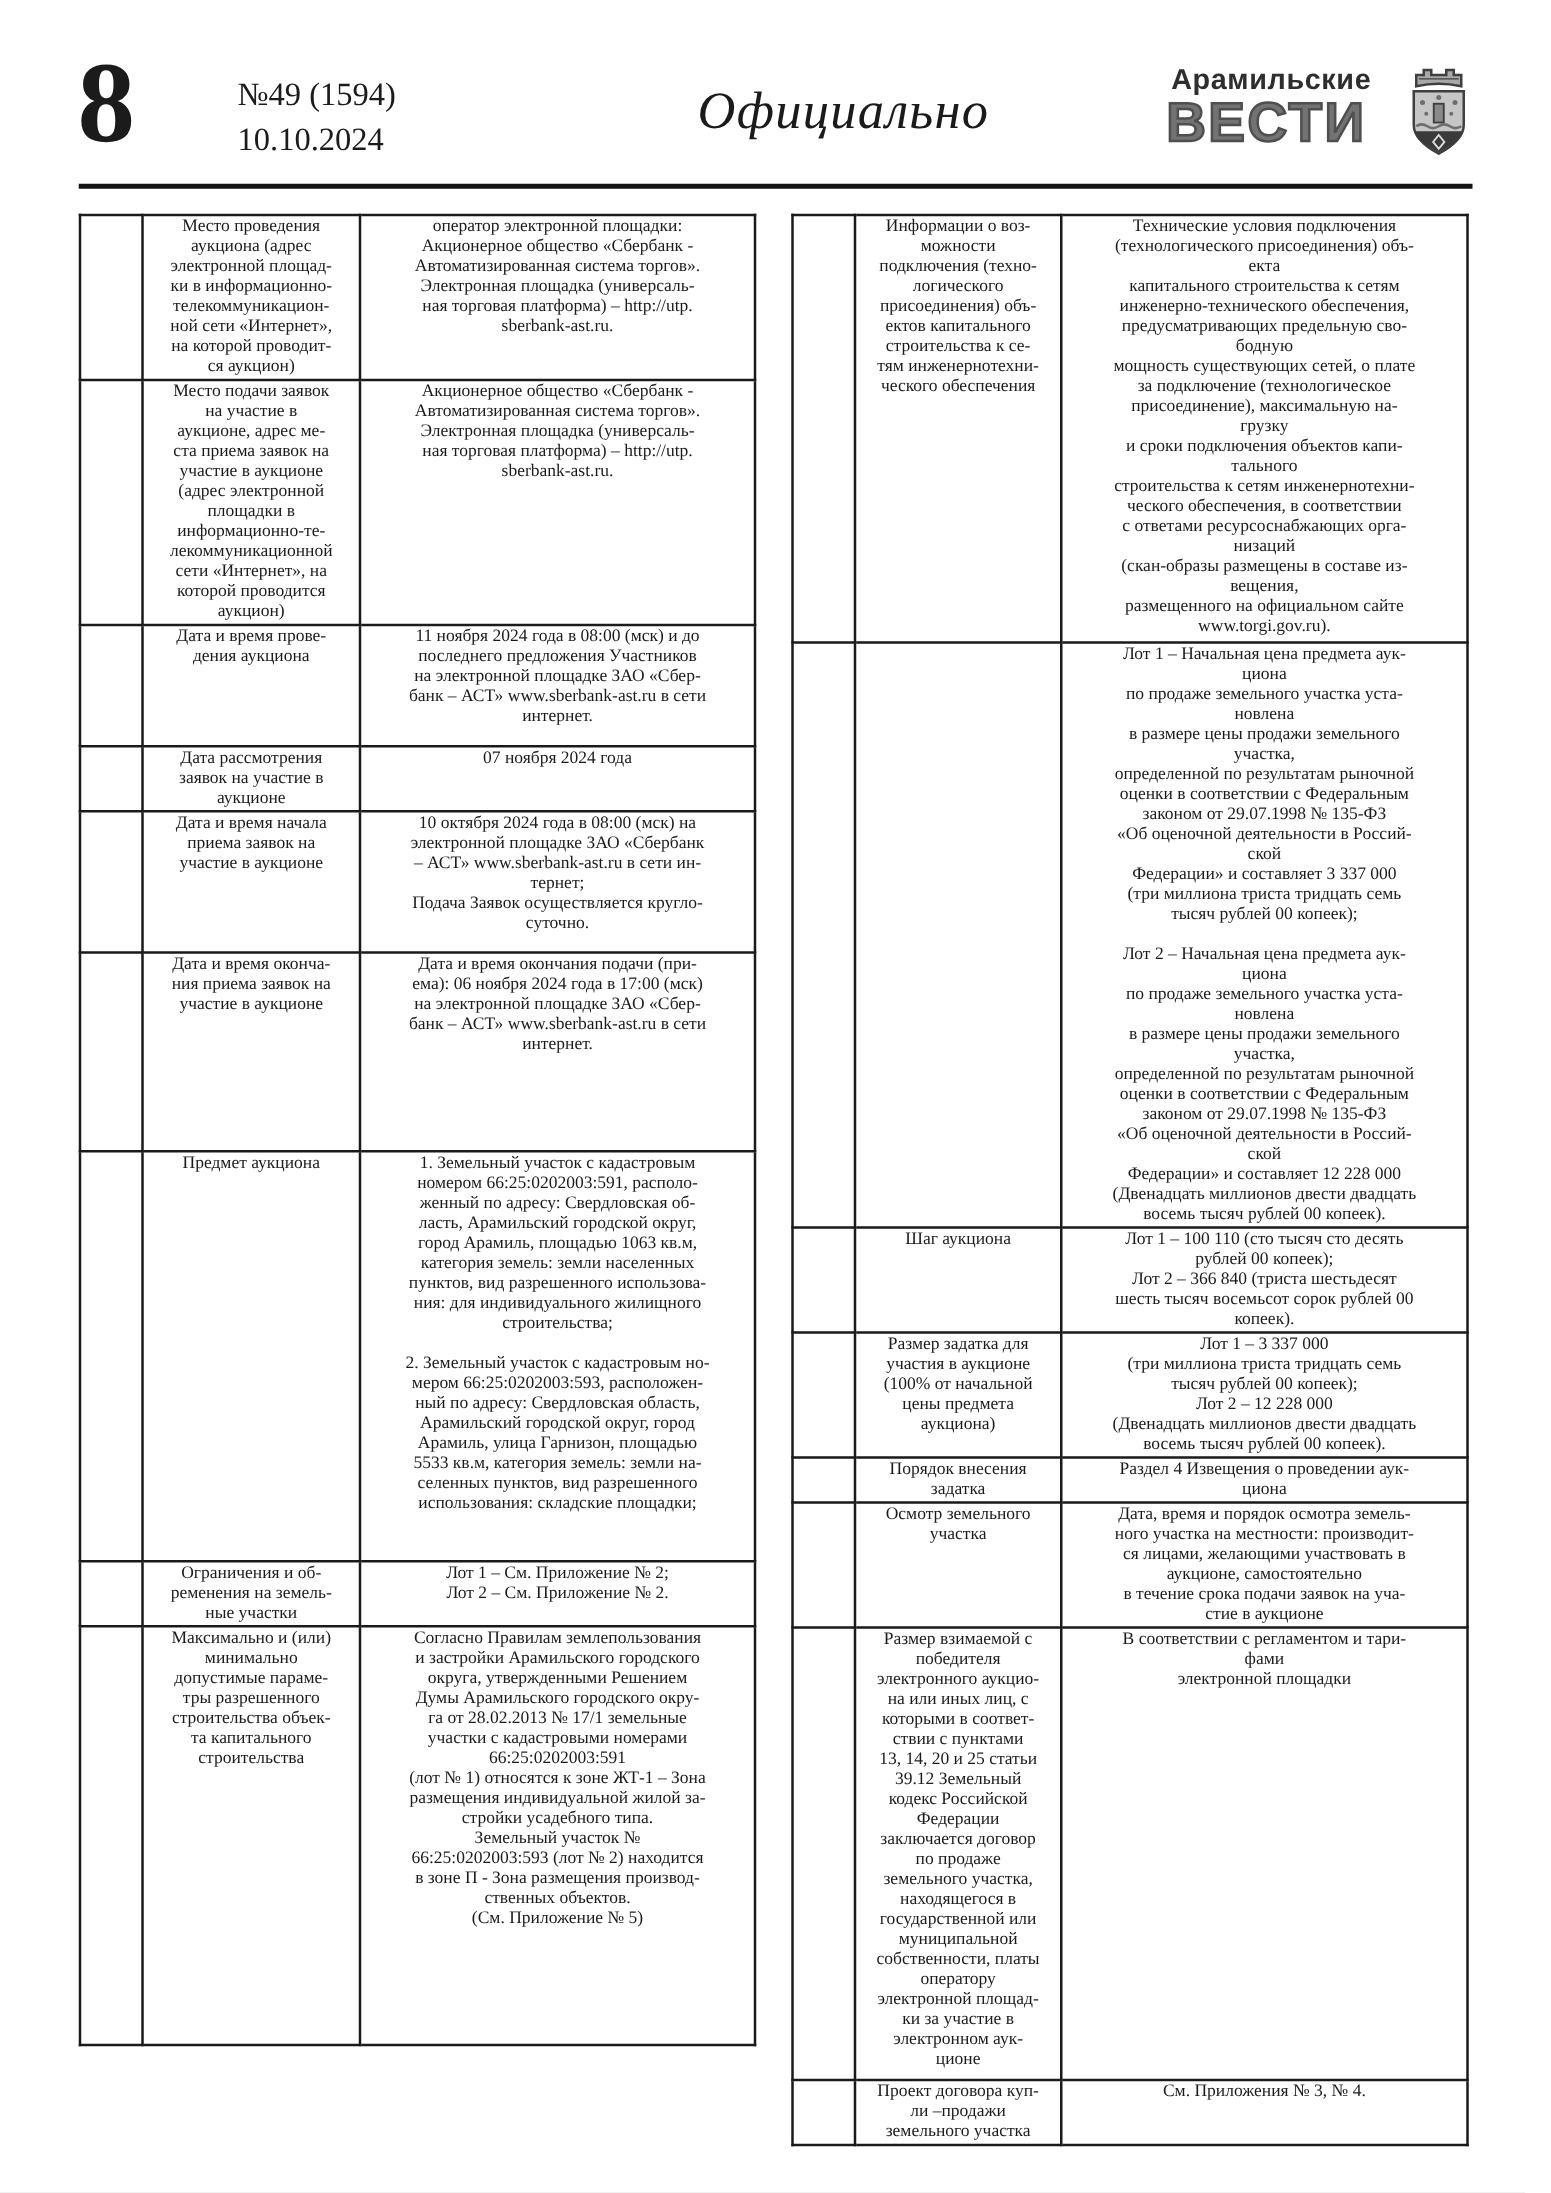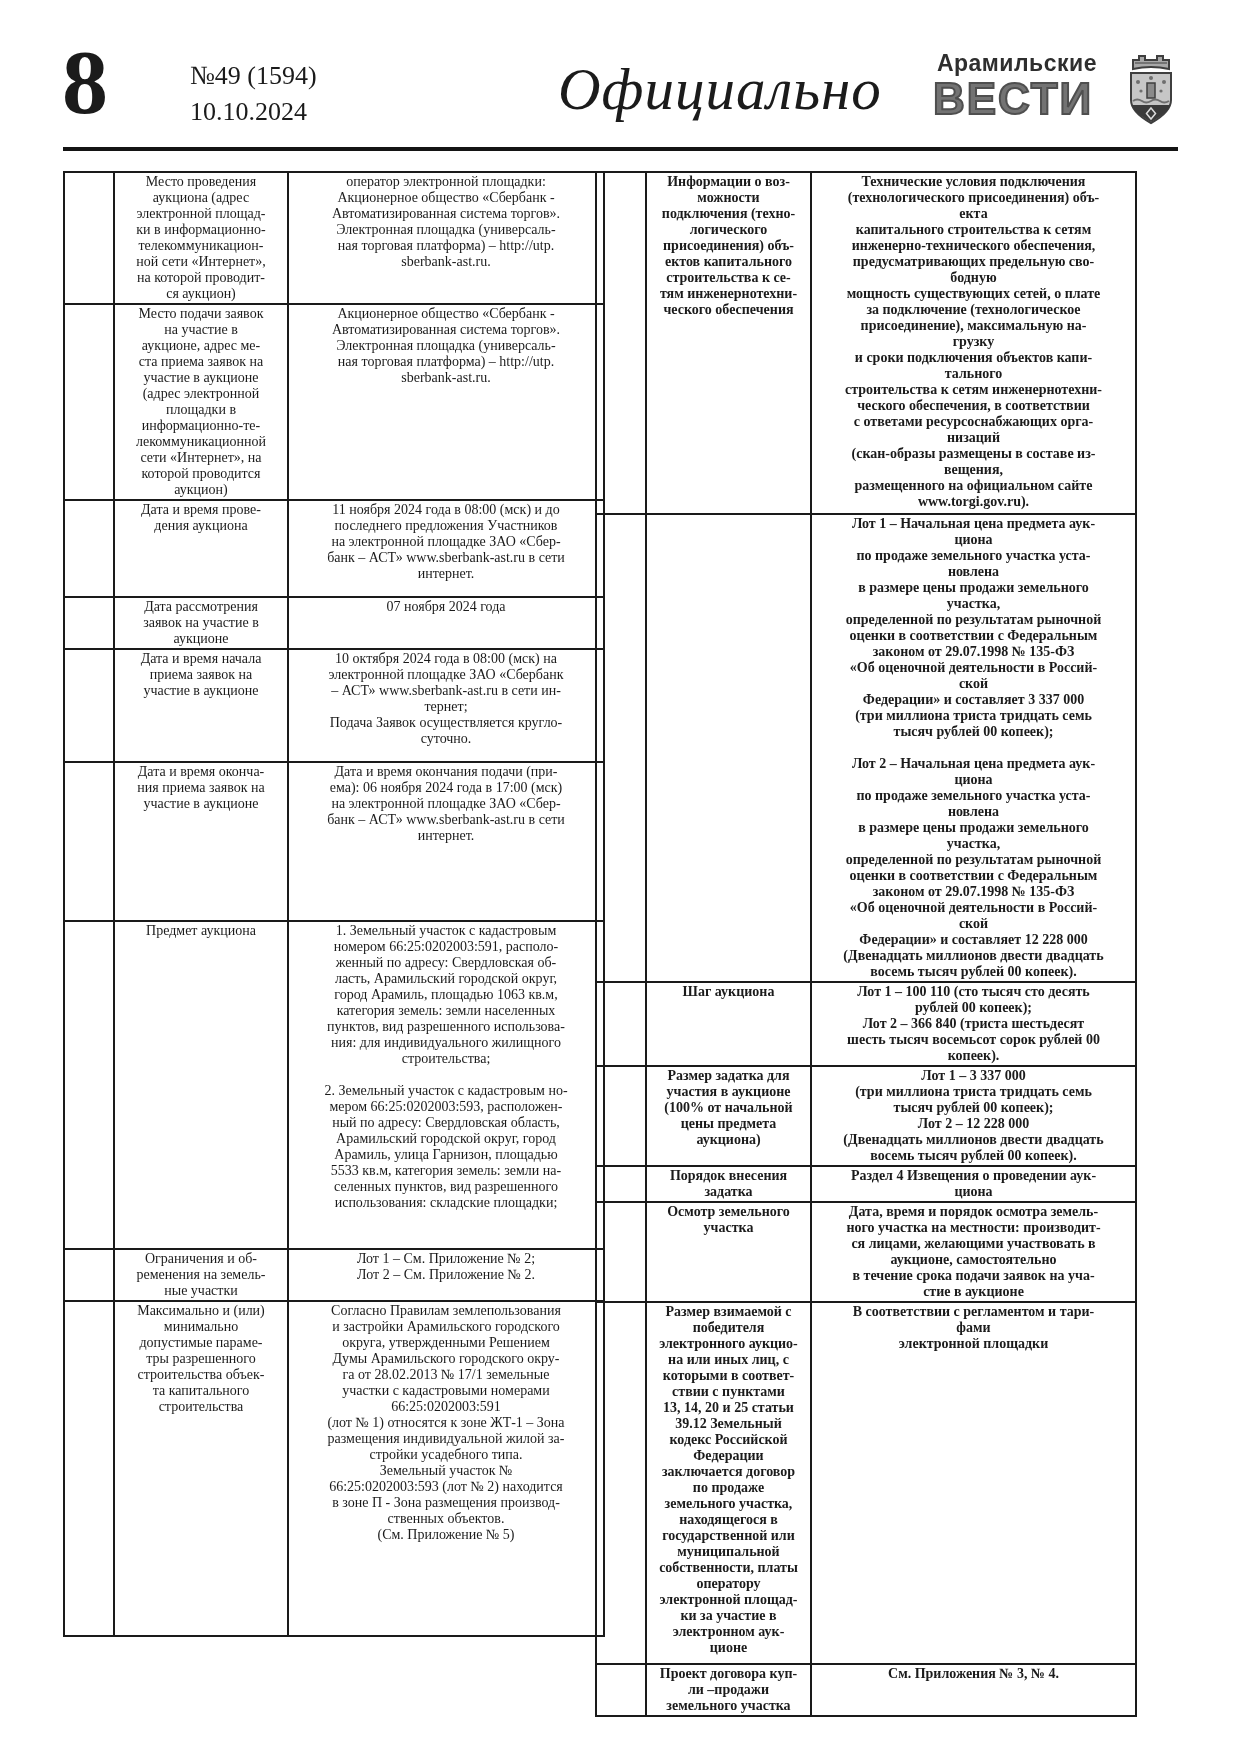--- a/index.html
+++ b/index.html
@@ -20,21 +20,21 @@
     position: absolute; left: 62px; top: 36px;
     font-size: 92px; font-weight: bold; line-height: 92px;
     letter-spacing: -2px;
   }
   .issue-block {
     position: absolute; left: 190px; top: 58px;
     font-size: 26px; line-height: 36px;
   }
   .section-title {
     position: absolute; left: 558px; top: 58px;
-    font-size: 59px; line-height: 62px;
+    font-size: 42px; line-height: 62px;
     font-style: italic; font-weight: normal;
     letter-spacing: 1px;
   }
   .masthead {
     position: absolute; right: 64px; top: 50px;
     display: flex; align-items: flex-start; gap: 28px;
   }
   .masthead-text { display: flex; flex-direction: column; align-items: flex-start; }
   .masthead-top {
     font-family: "Liberation Sans", sans-serif;
@@ -58,21 +58,21 @@
   .info-table {
     position: absolute; top: 171px;
     width: 540px;
     border-collapse: collapse;
     table-layout: fixed;
     font-size: 14px;
     line-height: 16px;
     text-align: center;
   }
   .info-table.left  { left: 63px; border-radius: 26px; }
-  .info-table.right { left: 595px; font-weight: bold; }
+  .info-table.right { left: 633px; }
   .info-table td {
     border: 2px solid #1a1a1a;
     vertical-align: top;
     padding: 1px 3px;
     white-space: pre-line;
     overflow: visible;
   }
   .info-table col.c-spacer { width: 50px; }
   .info-table.left  col.c-label { width: 174px; }
   .info-table.left  col.c-value { width: 316px; }

